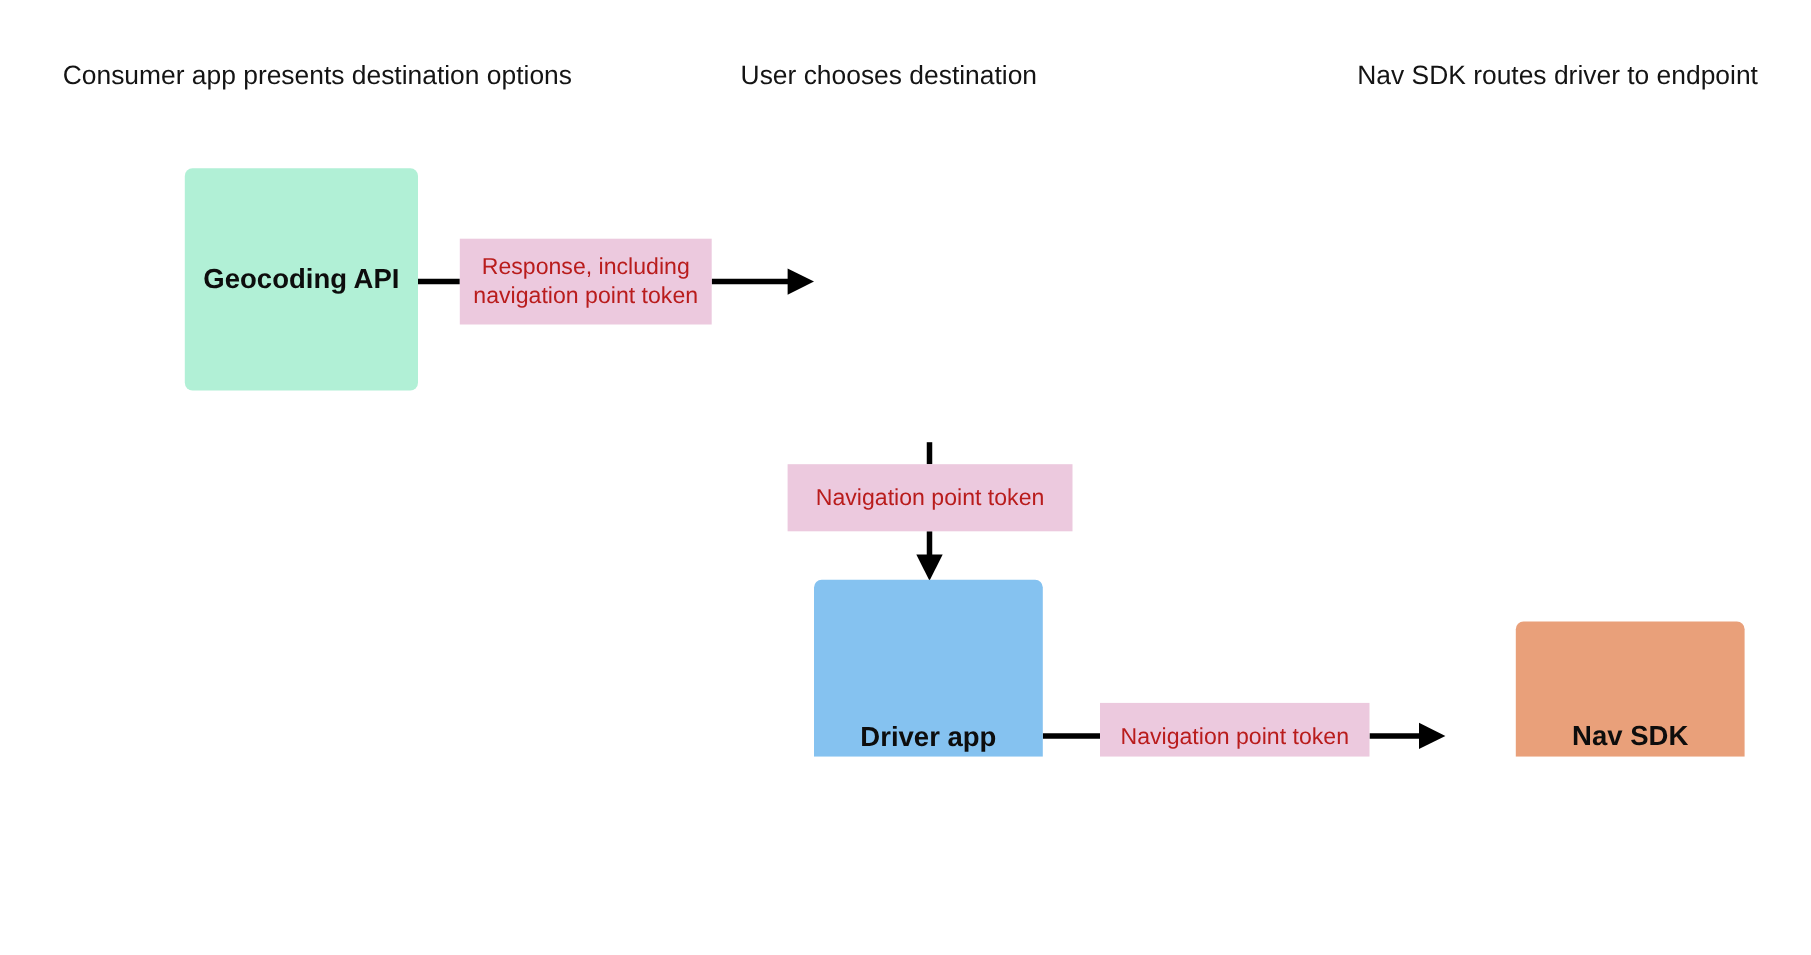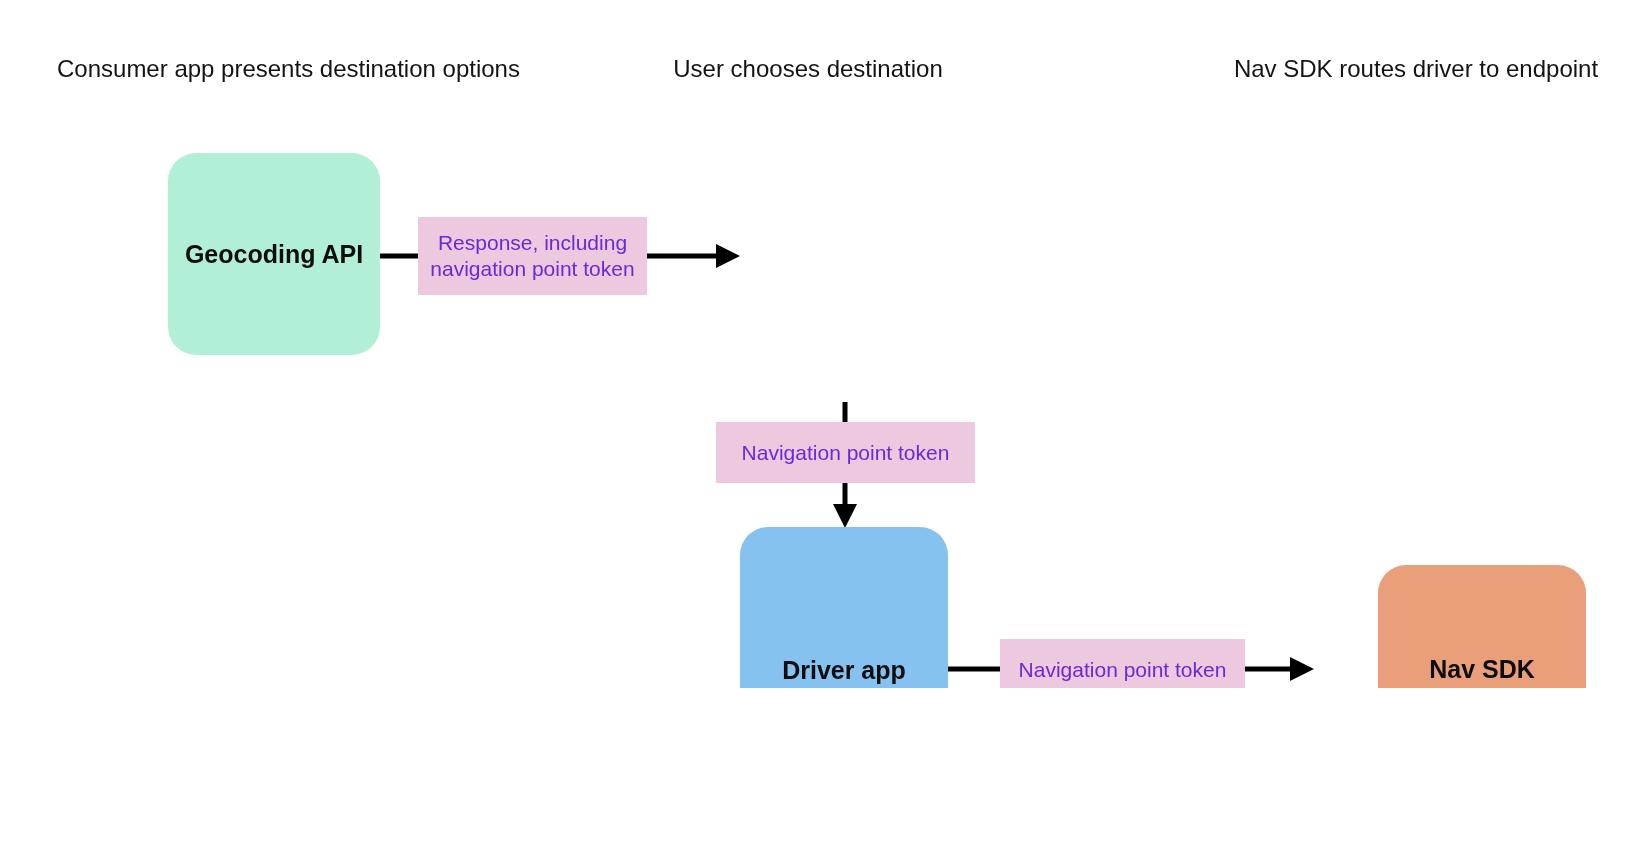--- a/index.html
+++ b/index.html
@@ -22,42 +22,42 @@
     font-size: 24px;
     font-weight: 400;
     color: #141414;
     white-space: nowrap;
   }
   .col-header.centered {
     transform: translateX(-50%);
   }
   .node {
     position: absolute;
-    border-radius: 28px;
+    border-radius: 7px;
     display: flex;
     align-items: center;
     justify-content: center;
     font-size: 25px;
     font-weight: 700;
     color: #0d0d0d;
     text-align: center;
   }
   .node-geocoding { left: 168px; top: 153px; width: 212px; height: 202px; }
   .node-consumer  { left: 740px; top: 113px; width: 208px; height: 289px; }
   .node-driver    { left: 740px; top: 527px; width: 208px; height: 286px; text-align: right; }
   .node-navsdk    { left: 1378px; top: 565px; width: 208px; height: 208px; }
   .edge-label {
     position: absolute;
     display: flex;
     align-items: center;
     justify-content: center;
     text-align: center;
     font-size: 21px;
     line-height: 26px;
-    color: #6d28d9;
+    color: #b91c1c;
   }
   .edge-label-response { left: 418px; top: 217px; width: 229px; height: 78px; }
   .edge-label-mid      { left: 716px; top: 422px; width: 259px; height: 61px; }
   .edge-label-right    { left: 1000px; top: 639px; width: 245px; height: 61px; }
   .arrow-layer {
     position: absolute;
     left: 0;
     top: 0;
     width: 1646px;
     height: 868px;

